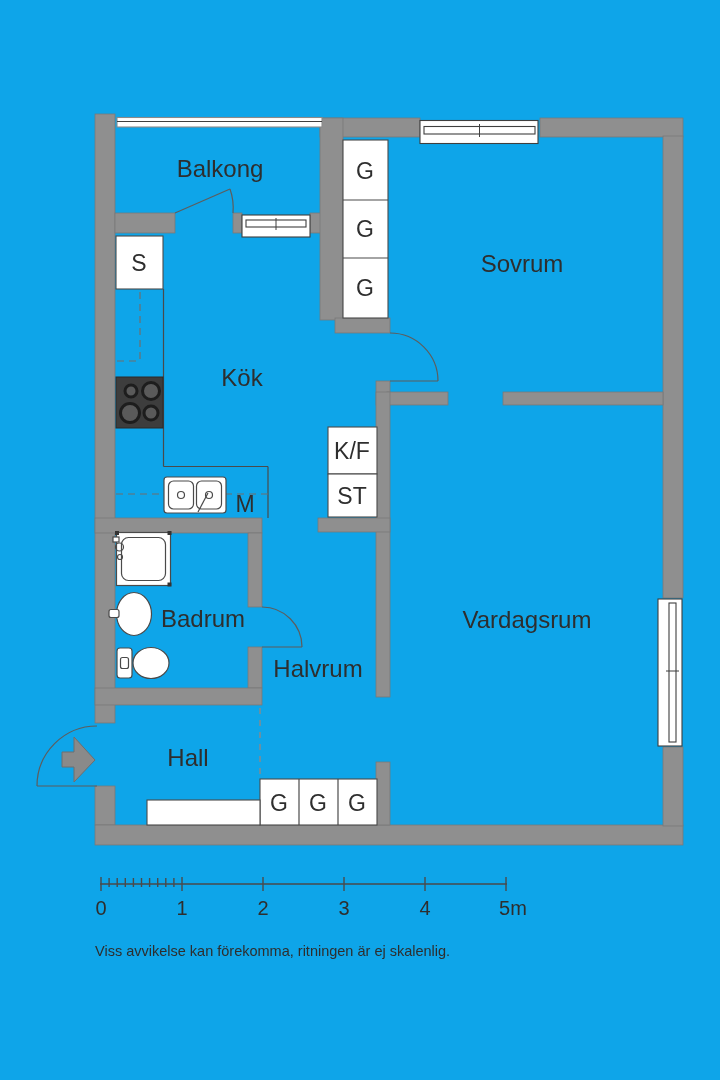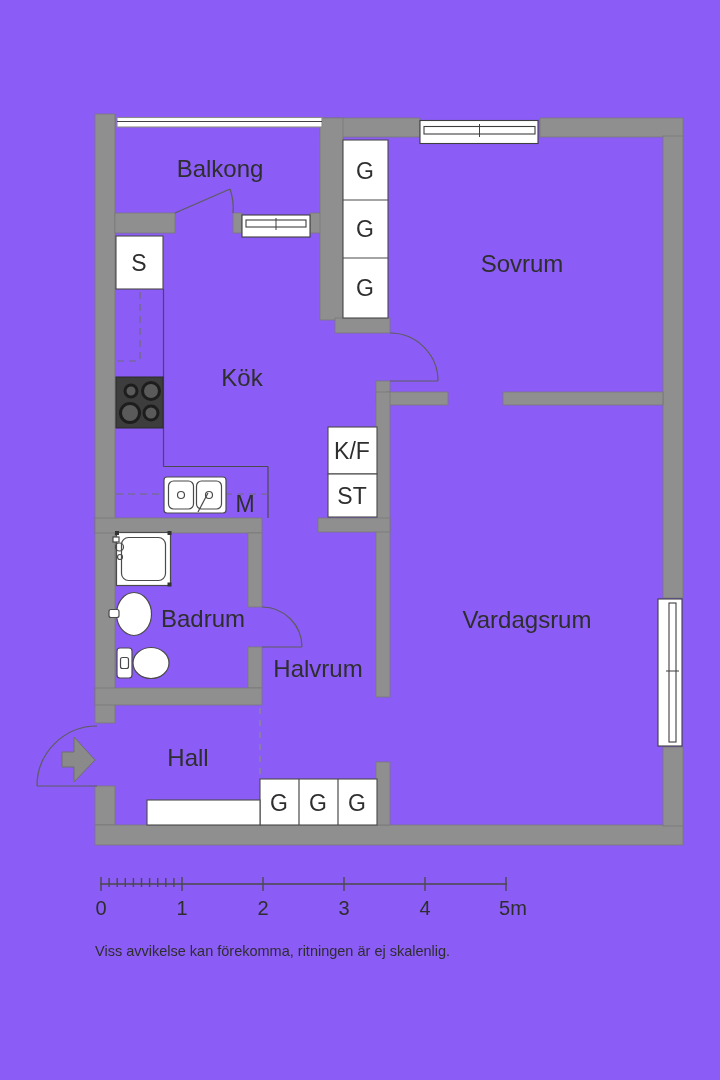--- a/index.html
+++ b/index.html
@@ -1,17 +1,17 @@
 <!DOCTYPE html>
 <html><head>
 <meta charset="utf-8">
 <style>
   html,body{margin:0;padding:0;background:#ffffff;}
   body{font-family:"Liberation Sans","DejaVu Sans",sans-serif;}
-  .canvas{width:720px;height:1080px;position:relative;background:#8b5cf6;}
+  .canvas{width:720px;height:1080px;position:relative;background:#0ea5e9;}
   svg{display:block;}
   .wall{fill:#8f8f8f;stroke:#777777;stroke-width:.75;}
   .rail{fill:#ffffff;stroke:#8a8a8a;stroke-width:1.1;}
   .win{fill:#ffffff;stroke:#3f3f3f;stroke-width:1.1;}
   .winline{fill:none;stroke:#3f3f3f;stroke-width:1;}
   .door{fill:none;stroke:#5d5d5d;stroke-width:1.2;}
   .box{fill:#ffffff;stroke:#4a4a4a;stroke-width:1.1;}
   .fixline{fill:none;stroke:#4a4a4a;stroke-width:1.2;}
   .fix{fill:#ffffff;stroke:#4a4a4a;stroke-width:1.2;}
   .dash{fill:none;stroke:#6f6f6f;stroke-width:1.2;stroke-dasharray:7 5;}

